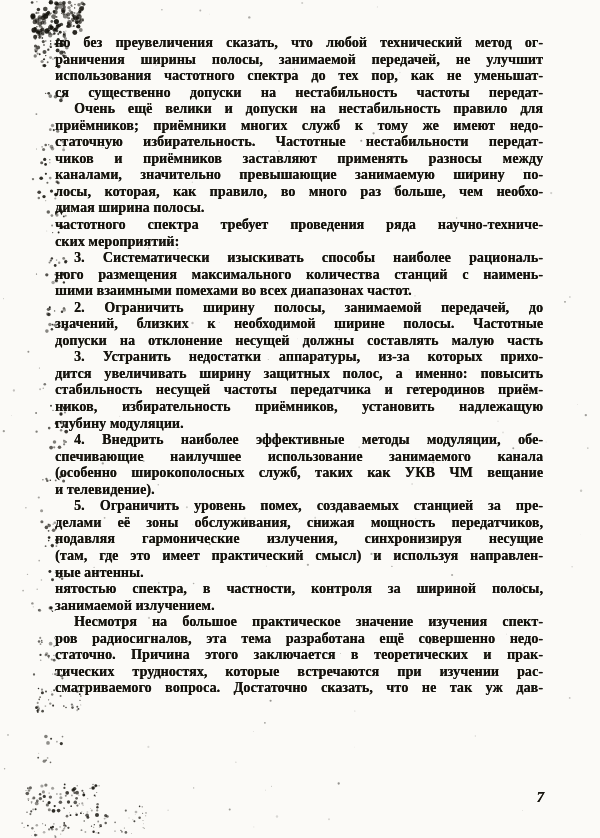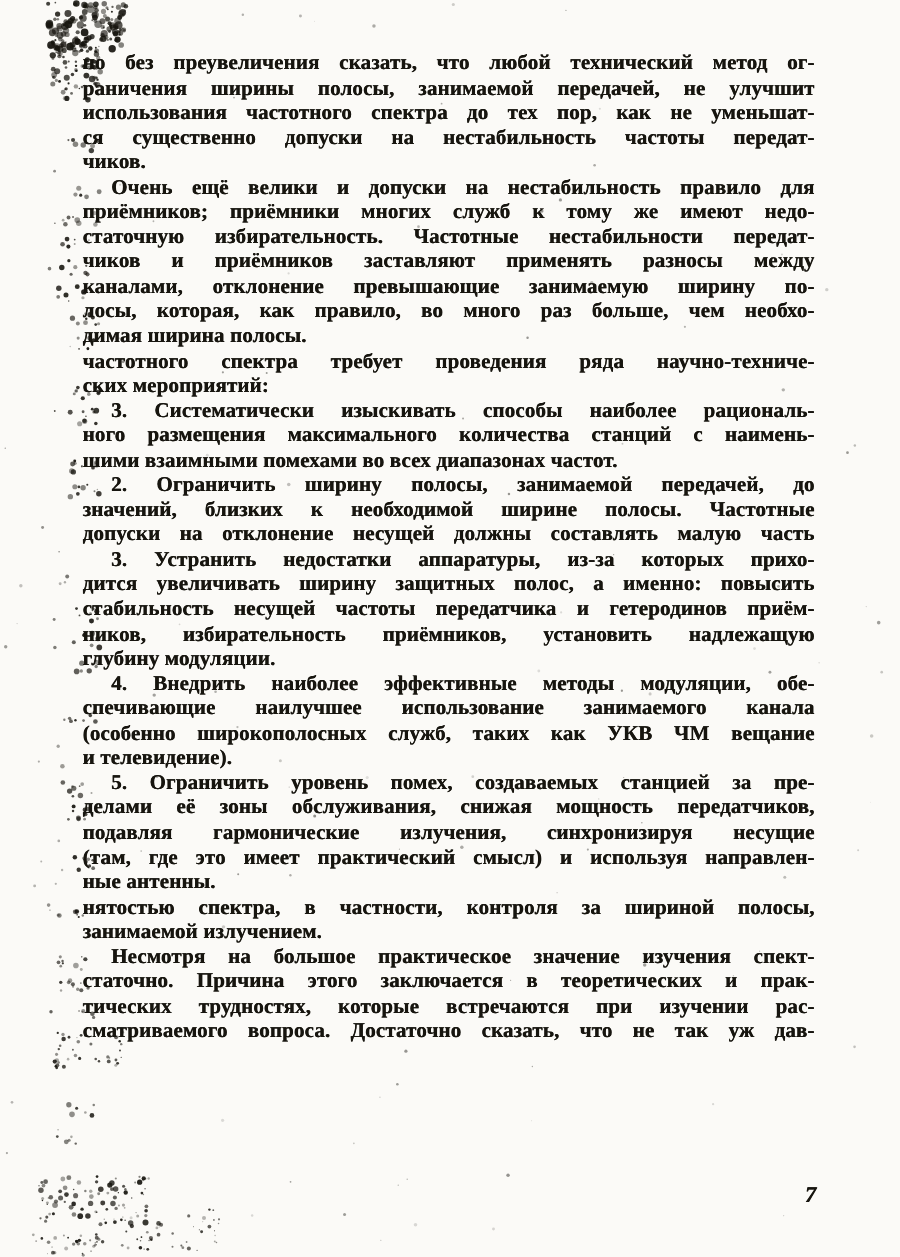--- a/index.html
+++ b/index.html
@@ -806,26 +806,25 @@
       <circle cx="235.9" cy="762.2" r="0.58" fill="#17150f" fill-opacity="0.23"></circle>
       <circle cx="3.5" cy="298.8" r="0.45" fill="#17150f" fill-opacity="0.45"></circle>
       <circle cx="396.4" cy="110.2" r="0.86" fill="#17150f" fill-opacity="0.35"></circle>
       <circle cx="138.2" cy="303.5" r="0.98" fill="#17150f" fill-opacity="0.14"></circle>
     </svg>
   <div class="text-body" id="text-body">
       <div class="line">но без преувеличения сказать, что любой технический метод ог-</div>
       <div class="line">раничения ширины полосы, занимаемой передачей, не улучшит</div>
       <div class="line">использования частотного спектра до тех пор, как не уменьшат-</div>
       <div class="line">ся существенно допуски на нестабильность частоты передат-</div>
-      <div class="line last">чиков.</div>
       <div class="line indent">Очень ещё велики и допуски на нестабильность правило для</div>
       <div class="line">приёмников; приёмники многих служб к тому же имеют недо-</div>
       <div class="line">статочную избирательность. Частотные нестабильности передат-</div>
       <div class="line">чиков и приёмников заставляют применять разносы между</div>
-      <div class="line">каналами, отклонение превышающие занимаемую ширину по-</div>
+      <div class="line">каналами, значительно превышающие занимаемую ширину по-</div>
       <div class="line">лосы, которая, как правило, во много раз больше, чем необхо-</div>
       <div class="line last">димая ширина полосы.</div>
       <div class="line">частотного спектра требует проведения ряда научно-техниче-</div>
       <div class="line last">ских мероприятий:</div>
       <div class="line indent">3. Систематически изыскивать способы наиболее рациональ-</div>
       <div class="line">ного размещения максимального количества станций с наимень-</div>
       <div class="line last">шими взаимными помехами во всех диапазонах частот.</div>
       <div class="line indent">2. Ограничить ширину полосы, занимаемой передачей, до</div>
       <div class="line">значений, близких к необходимой ширине полосы. Частотные</div>
       <div class="line">допуски на отклонение несущей должны составлять малую часть</div>
@@ -839,18 +838,19 @@
       <div class="line">(особенно широкополосных служб, таких как УКВ ЧМ вещание</div>
       <div class="line last">и телевидение).</div>
       <div class="line indent">5. Ограничить уровень помех, создаваемых станцией за пре-</div>
       <div class="line">делами её зоны обслуживания, снижая мощность передатчиков,</div>
       <div class="line">подавляя гармонические излучения,  синхронизируя  несущие</div>
       <div class="line">(там, где это имеет практический смысл) и используя направлен-</div>
       <div class="line last">ные антенны.</div>
       <div class="line">нятостью спектра, в частности, контроля за шириной полосы,</div>
       <div class="line last">занимаемой излучением.</div>
       <div class="line indent">Несмотря на большое практическое значение изучения спект-</div>
+      <div class="line">ров радиосигналов, эта тема разработана ещё совершенно недо-</div>
       <div class="line">статочно. Причина этого заключается в теоретических и прак-</div>
       <div class="line">тических трудностях, которые встречаются при  изучении  рас-</div>
       <div class="line">сматриваемого вопроса. Достаточно сказать, что не так уж дав-</div>
     </div>
   <div class="page-number">7</div>
 </div>
 
 </body></html>

